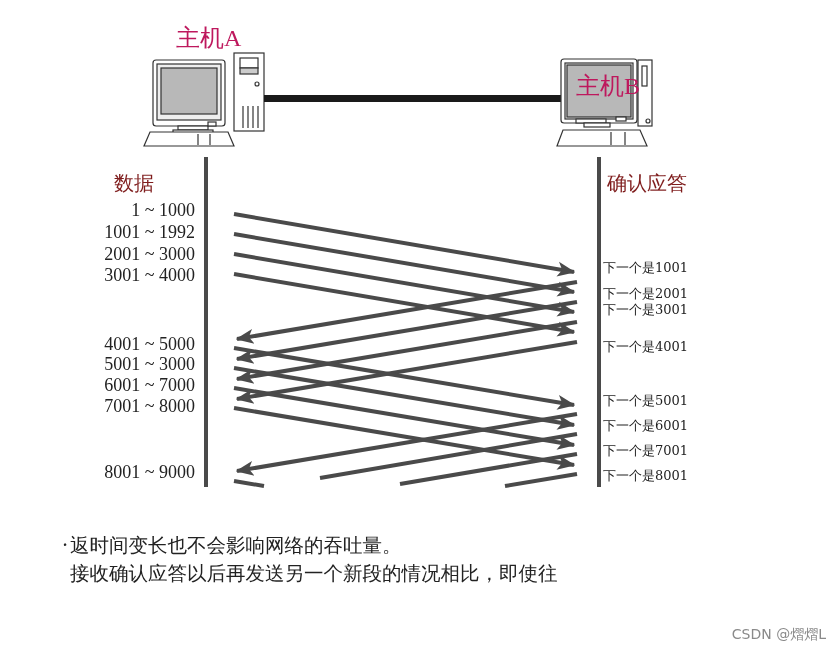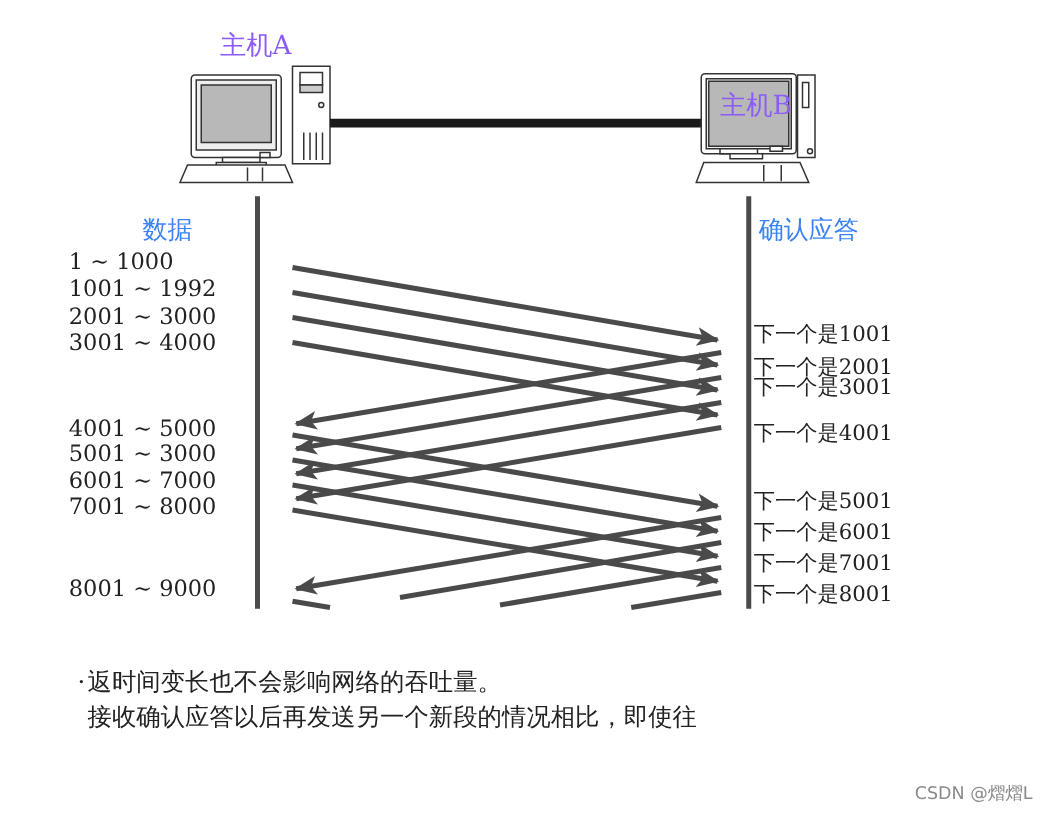--- a/index.html
+++ b/index.html
@@ -1,21 +1,21 @@
 <!DOCTYPE html>
 <html><head>
 <meta charset="utf-8">
 <style>
   html,body{margin:0;padding:0;background:#fff;}
   body{width:838px;height:658px;position:relative;overflow:hidden;font-family:"DejaVu Serif","Liberation Serif",serif;color:#222;}
   .abs{position:absolute;}
-  .host-label{font-size:21px;color:#8b5cf6;}
-  .col-title{font-size:20px;color:#3b82f6;text-align:center;}
-  .seq{font-size:18px;color:#222;width:140px;line-height:20px;}
-  .ack{font-size:17px;color:#222;line-height:20px;white-space:nowrap;}
+  .host-label{font-size:24px;color:#be185d;font-family:Liberation Serif, serif;}
+  .col-title{font-size:20px;color:#7f1d1d;text-align:center;}
+  .seq{font-size:18px;color:#222;text-align:right;width:140px;line-height:20px;font-family:Liberation Serif, serif;}
+  .ack{font-size:13px;color:#222;line-height:20px;white-space:nowrap;}
   .desc{font-size:19.5px;line-height:28px;color:#222;left:70px;top:532px;width:640px;}
   .desc-line{white-space:nowrap;height:28px;}
   .bullet{position:absolute;left:-8px;top:0;}
   .watermark{right:12px;top:626px;font-family:"DejaVu Sans","Liberation Sans",sans-serif;font-size:14px;color:#8a8a8a;}
   svg{position:absolute;left:0;top:0;}
 </style>
 </head>
 <body>
 
 <svg width="838" height="658" viewBox="0 0 838 658">

